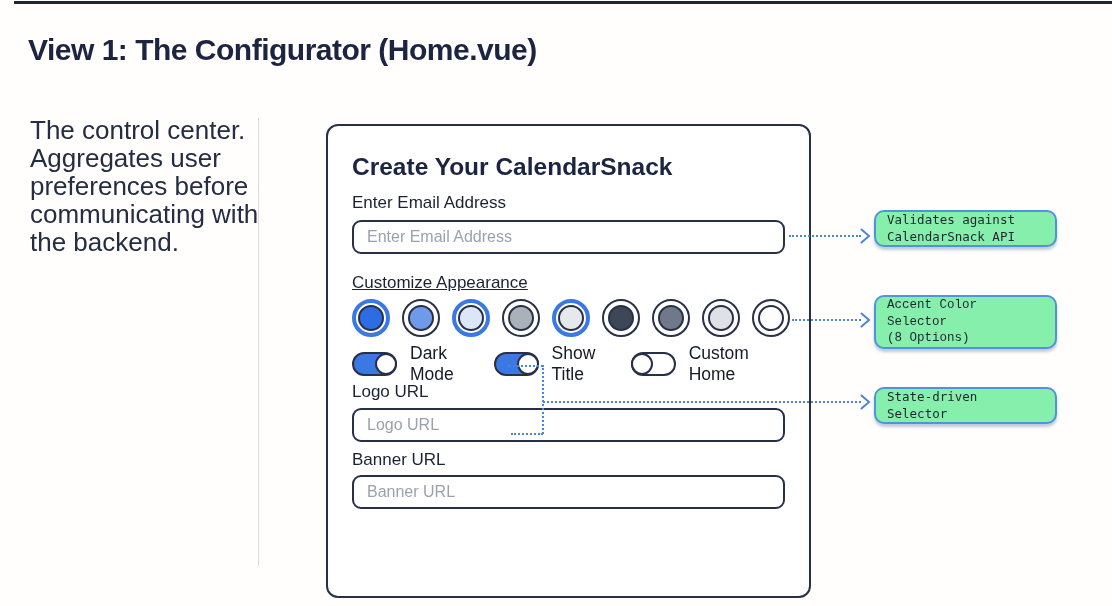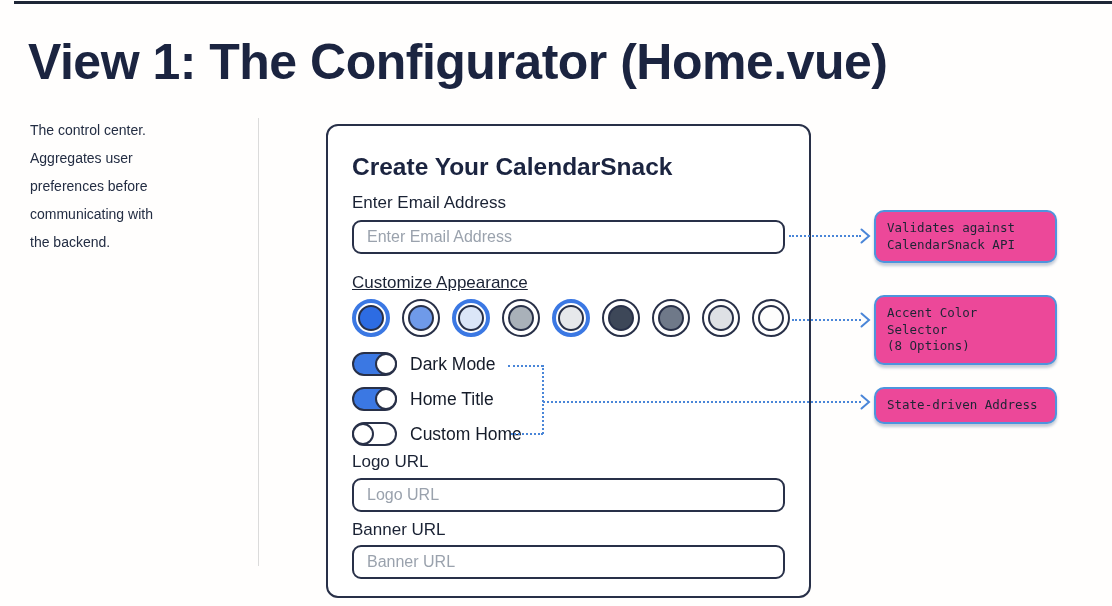--- a/index.html
+++ b/index.html
@@ -6,42 +6,42 @@
     --accent:#3b78e3;
     --navy:#283048;
     --connector:#4a86d8;
     --callout-border:#4e94dd;
     --ink:#1b2440;
   }
   html,body{margin:0;padding:0;background:#fffefd;}
   .page{position:relative;width:1112px;height:606px;background:#fffefd;
         font-family:"Liberation Sans",sans-serif;overflow:hidden;}
   .top-rule{position:absolute;left:14px;top:1px;right:0;height:3px;background:#1e2636;}
-  .page-title{position:absolute;left:28px;top:33px;margin:0;font-size:50px;font-weight:800;
+  .page-title{position:absolute;left:28px;top:33px;margin:0;font-size:30px;font-weight:800;
         color:var(--ink);letter-spacing:-0.5px;}
-  .desc{position:absolute;left:30px;top:116px;margin:0;width:236px;font-size:14px;
+  .desc{position:absolute;left:30px;top:116px;margin:0;width:236px;font-size:26px;
         line-height:28px;color:#232d43;white-space:pre-line;}
   .divider{position:absolute;left:258px;top:118px;width:1px;height:448px;background:#dbdbdb;}
 
   
   .card{position:absolute;left:326px;top:124px;width:485px;height:474px;box-sizing:border-box;
         border:2px solid var(--navy);border-radius:12px;background:#fff;padding:16px 24px 17px;}
   .card-title{margin:10px 0 12px;font-size:24.5px;line-height:1.2;font-weight:800;color:var(--ink);}
   .field-label{display:block;font-size:17px;line-height:1.2;color:#1a2234;margin:0 0 6px;}
   .text-input{display:block;box-sizing:border-box;width:100%;height:34px;border:2px solid var(--navy);
         border-radius:9px;padding:0 13px;font-size:16px;color:#1a2234;background:#fff;outline:none;
         font-family:"Liberation Sans",sans-serif;}
   .text-input::placeholder{color:#9aa2ad;}
   .appearance-label{margin-top:19px;text-decoration:underline;}
   .swatch-row{display:flex;gap:12px;margin-top:2px;height:38px;align-items:center;}
   .swatch{box-sizing:border-box;width:38px;height:38px;border-radius:50%;border:2.5px solid var(--navy);
         background:#fff;display:flex;align-items:center;justify-content:center;flex:none;cursor:pointer;}
   .swatch.ring-blue{border:4px solid var(--accent);}
   .swatch-inner{box-sizing:border-box;width:26px;height:26px;border-radius:50%;border:2px solid var(--navy);}
-  .toggle-list{margin-top:15px;display:flex;flex-direction:column;gap:11px;}
+  .toggle-list{margin-top:15px;display:flex;flex-direction:row;gap:11px;}
   .toggle-row{display:flex;align-items:center;height:24px;}
   .toggle{position:relative;box-sizing:border-box;width:45px;height:24px;border:2px solid var(--navy);
         border-radius:13px;background:#fff;flex:none;cursor:pointer;}
   .toggle.on{background:var(--accent);}
   .knob{position:absolute;box-sizing:border-box;width:22px;height:22px;border:2px solid var(--navy);
         border-radius:50%;background:#fff;top:50%;transform:translateY(-50%);}
   .toggle.on .knob{right:-2px;}
   .toggle.off .knob{left:-2px;}
   .toggle-label{margin-left:13px;font-size:17.5px;color:#141b29;}
   .logo-label{margin-top:6px;margin-bottom:5px;}
@@ -56,25 +56,25 @@
   .b-vert{position:absolute;left:542px;top:365px;height:69px;width:0;border-left:2px dotted var(--connector);}
   .c-main{left:543px;top:401px;width:318px;}
   .arrow{position:absolute;}
   .arrow path{stroke:var(--connector);}
   .a-email{left:860px;top:228px;}
   .a-swatch{left:860px;top:312px;}
   .a-main{left:860px;top:394px;}
 
   
   .callout{position:absolute;box-sizing:border-box;width:183px;border:2px solid var(--callout-border);
-        border-radius:10px;background:#ec4899;padding:8px 11px;font-family:"DejaVu Sans Mono",monospace;
+        border-radius:10px;background:#86efac;padding:0 11px;font-family:"DejaVu Sans Mono",monospace;
         font-size:12.5px;line-height:16.5px;color:#1d2535;white-space:pre-line;
         box-shadow:0 3px 3px rgba(40,70,120,.28);}
   .callout-1{left:874px;top:210px;}
-  .callout-2{left:874px;top:295px;}
+  .callout-2{left:874px;top:295px;font-family:Liberation Mono, monospace;}
   .callout-3{left:874px;top:387px;}
 </style>
 </head>
 <body>
 
 <div class="page">
   <div class="top-rule"></div>
   <h1 class="page-title">View 1: The Configurator (Home.vue)</h1>
   <p class="desc">The control center.
 Aggregates user
@@ -124,21 +124,21 @@
         <div class="toggle-row">
     <div class="toggle on">
             <div class="knob"></div>
           </div>
     <span class="toggle-label">Dark Mode</span>
   </div>
         <div class="toggle-row">
     <div class="toggle on">
             <div class="knob"></div>
           </div>
-    <span class="toggle-label">Home Title</span>
+    <span class="toggle-label">Show Title</span>
   </div>
         <div class="toggle-row">
     <div class="toggle off">
             <div class="knob"></div>
           </div>
     <span class="toggle-label">Custom Home</span>
   </div>
       </div>
 
     <label class="field-label logo-label">Logo URL</label>
@@ -163,14 +163,14 @@
   <div class="connector b-bottom"></div>
   <div class="connector c-main"></div>
   <svg class="arrow a-main" width="11" height="16" viewBox="0 0 11 16">
       <path d="M1.5 1.5 L9 8 L1.5 14.5" fill="none" stroke-width="2" stroke-linecap="round"></path>
     </svg>
 
   <div class="callout callout-1">Validates against
 CalendarSnack API</div>
   <div class="callout callout-2">Accent Color Selector
 (8 Options)</div>
-  <div class="callout callout-3">State-driven Address</div>
+  <div class="callout callout-3">State-driven Selector</div>
 </div>
 
 </body></html>

